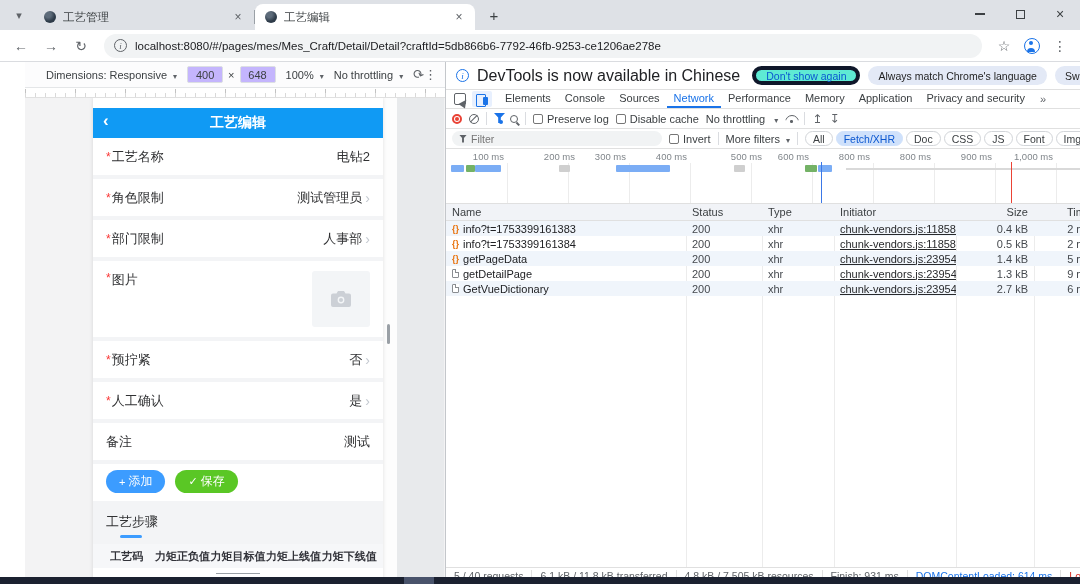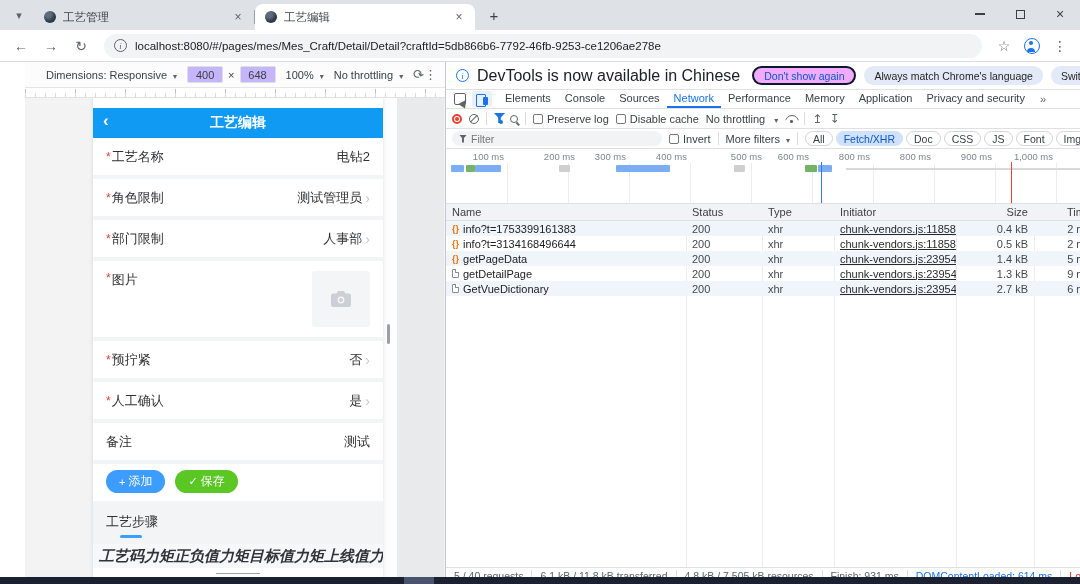--- a/index.html
+++ b/index.html
@@ -63,32 +63,32 @@
   .f-value { margin-left:auto; font-size:13px; color:#303133; }
   .f-chevron { color:#c4c9d0; font-size:14px; margin-left:3px; line-height:1; }
   .img-box { margin-left:auto; width:58px; height:56px; background:#f3f5f7; border-radius:3px; display:flex; align-items:center; justify-content:center; }
   .btn-row { background:#fff; padding:6px 13px 8px; display:flex; gap:10px; margin-bottom:4px; }
   .pill-btn { height:23px; border-radius:12px; border:none; color:#fff; font-size:12px; padding:0 13px; display:flex; align-items:center; gap:3px; font-family:inherit; }
   .pill-btn .b-ic { font-size:11px; }
   .steps-title { padding:8px 13px 0; font-size:13px; color:#303133; }
   .steps-title::after { content:""; display:block; width:22px; height:3px; border-radius:2px; background:#3c9cff; margin:4px 0 0 14px; }
   .steps-table { margin-top:6px; }
   .steps-head { display:flex; background:#f6f7f9; height:24px; align-items:center; padding:0 6px; }
-  .steps-head .scol { font-weight:bold; color:#32333a; font-size:15px;font-style:italic; }
+  .steps-head .scol { font-weight:bold; color:#32333a; font-size:11px; }
   .scol { flex:1; text-align:center; white-space:nowrap; }
   .steps-row { display:flex; background:#fff; height:29px; align-items:center; padding:0 6px; }
   .steps-row .scol { color:#5a5e66; font-size:11.5px; }
   .drag-handle { position:absolute; bottom:5px; left:50%; transform:translateX(-50%); width:44px; height:6px; border-top:1.6px solid #9aa0a6; border-bottom:1.6px solid #9aa0a6; }
 
   
   .devtools { flex:1; border-left:1px solid #c4c7cb; display:flex; flex-direction:column; background:#fff; min-height:0; font-size:11px; color:#3c4043; }
   .infobar { height:28px; border-bottom:1px solid #e0e0e0; display:flex; align-items:center; padding:0 10px; gap:8px; flex:0 0 auto; }
   .infobar .msg { font-size:16px; color:#202124; margin-right:4px; white-space:nowrap; }
   .chip { height:19px; border-radius:10px; display:flex; align-items:center; padding:0 10px; font-size:10.5px; white-space:nowrap; font-family:inherit; }
-  .chip.outline { border:2px solid #0f172a; color:#0b57d0; background:#f0abfc; }
+  .chip.outline { border:4px solid #0f172a; color:#0b57d0; background:#5eead4; }
   .chip.tonal { background:#e3e9f6; color:#1f1f1f; border:none; }
 
   .dt-tabbar { height:19px; display:flex; align-items:center; border-bottom:1px solid #e0e0e0; padding:0 4px; gap:2px; flex:0 0 auto; }
   .ic-inspect { width:12px; height:12px; border:1.3px solid #5f6368; border-radius:2px; position:relative; margin:0 4px; }
   .ic-inspect::after { content:""; position:absolute; right:-3px; bottom:-3px; width:0; height:0; border-left:4px solid transparent; border-right:4px solid transparent; border-bottom:8px solid #5f6368; transform:rotate(35deg); }
   .ic-device-wrap { width:20px; height:16px; background:#e8f0fe; border-radius:2px; display:flex; align-items:center; justify-content:center; margin-right:4px; }
   .ic-device { width:12px; height:11px; position:relative; }
   .ic-device::before { content:""; position:absolute; left:0; top:0; width:8px; height:11px; border:1.3px solid #1a73e8; border-radius:1px; }
   .ic-device::after { content:""; position:absolute; right:0; bottom:0; width:5px; height:8px; background:#1a73e8; border-radius:1px; }
   .dt-tab { padding:0 7px; height:100%; display:flex; align-items:center; font-size:11px; color:#3c4043; white-space:nowrap; border-bottom:2px solid transparent; }
@@ -461,21 +461,21 @@
               </span>
               <span class="ncol col-status c-dim">200</span>
               <span class="ncol col-type c-dim">xhr</span>
               <span class="ncol col-init"><span class="init-link">chunk-vendors.js:11858</span></span>
               <span class="ncol col-size c-dim">0.4 kB</span>
               <span class="ncol col-time c-dim">2 ms</span>
             </div>
             <div class="net-row">
               <span class="ncol col-name">
                 <span class="ic-json">{}</span>
-                <span>info?t=3134168496644</span>
+                <span>info?t=1753399161384</span>
               </span>
               <span class="ncol col-status c-dim">200</span>
               <span class="ncol col-type c-dim">xhr</span>
               <span class="ncol col-init"><span class="init-link">chunk-vendors.js:11858</span></span>
               <span class="ncol col-size c-dim">0.5 kB</span>
               <span class="ncol col-time c-dim">2 ms</span>
             </div>
             <div class="net-row odd">
               <span class="ncol col-name">
                 <span class="ic-json">{}</span>

